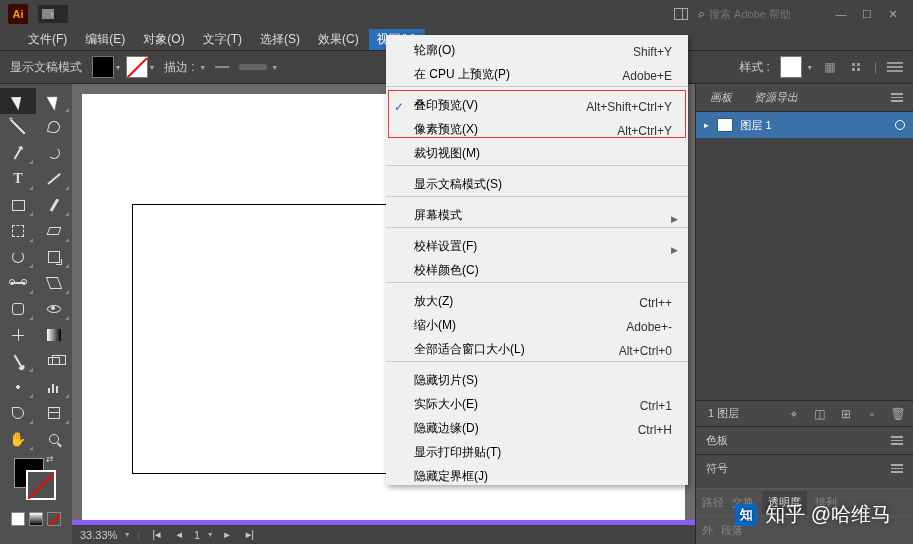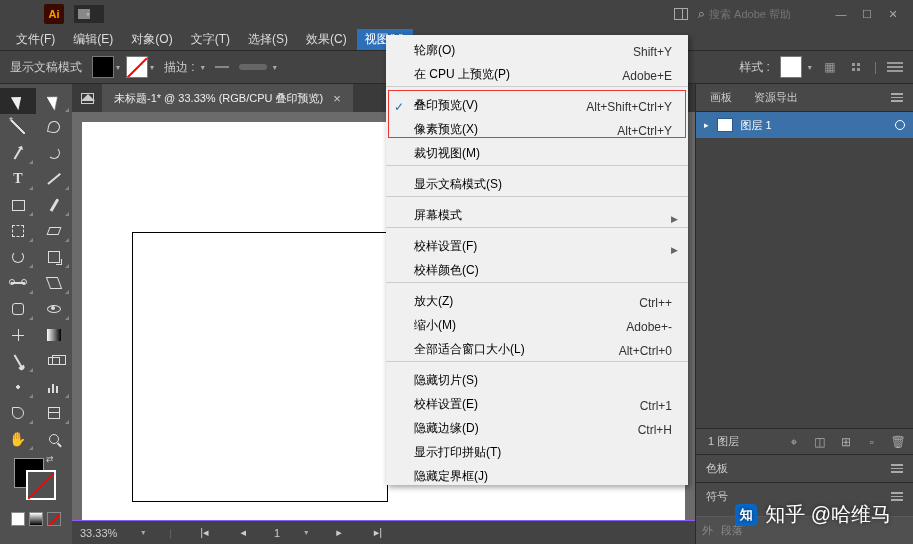--- a/index.html
+++ b/index.html
@@ -1,30 +1,30 @@
 <!DOCTYPE html>
 <html><head>
 <meta charset="utf-8">
 <style>
 * { margin:0; padding:0; box-sizing:border-box; font-family:"Microsoft YaHei",sans-serif; user-select:none; }
 body { width:913px; height:544px; background:#434343; color:#ccc; font-size:12px; overflow:hidden; position:relative; }
-.titlebar { height:28px; background:#434343; display:flex; align-items:center; padding:0 8px; gap:10px;margin-left:36px; }
+.titlebar { height:28px; background:#434343; display:flex; align-items:center; padding:0 8px; gap:10px; }
 .ai-badge { width:20px; height:20px; background:#3a0a00; color:#ff9a00; display:flex; align-items:center; justify-content:center; font-weight:bold; font-size:11px; border-radius:2px; }
 .win-switch { width:30px; height:18px; background:#2a2a2a; display:flex; align-items:center; padding:0 4px; }
 .win-switch-bar { width:12px; height:10px; background:#888; }
 .title-spacer { flex:1; }
 .search-box { display:flex; align-items:center; gap:4px; }
 .search-icon { color:#aaa; font-size:13px; }
 .search-input { background:transparent; border:none; color:#888; font-size:11px; width:100px; outline:none; }
 .win-btns { display:flex; gap:2px; margin-left:10px; }
 .win-btn { width:24px; height:18px; display:flex; align-items:center; justify-content:center; color:#aaa; font-size:11px; }
 .layout-ic { width:14px; height:12px; border:1px solid #aaa; position:relative; }
 .layout-ic::after { content:""; position:absolute; right:0; top:0; width:4px; height:100%; border-left:1px solid #aaa; }
 
-.menubar { height:22px; background:#434343; display:flex; align-items:center; padding:0 8px; gap:2px; }
+.menubar { height:22px; background:#434343; display:flex; align-items:center; padding:0 8px; gap:2px;margin-left:12px; }
 .menu-item { padding:2px 8px; color:#ddd; font-size:12px; }
 .menu-item.active { background:#2d6fb8; color:#fff; }
 
 .toolbar-row { height:34px; background:#434343; border-top:1px solid #2a2a2a; border-bottom:1px solid #2a2a2a; display:flex; align-items:center; padding:0 10px; gap:10px; color:#ccc; }
 .swatch-pair { display:flex; gap:6px; align-items:center; }
 .swatch-blk { width:22px; height:22px; background:#000; border:1px solid #777; }
 .swatch-none { width:22px; height:22px; background:#fff; border:1px solid #777; position:relative; overflow:hidden; }
 .swatch-none::after { content:""; position:absolute; width:140%; height:2px; background:red; transform:rotate(-45deg); top:50%; left:-20%; }
 .tiny-arrow { color:#aaa; font-size:8px; margin-left:-4px; }
 .tb-label { color:#ccc; }
@@ -99,36 +99,36 @@
 .doc-area { flex:1; background:#434343; display:flex; flex-direction:column; position:relative; }
 .tab-strip { height:28px; background:#3a3a3a; display:flex; align-items:center; }
 .home-tab { width:30px; height:100%; display:flex; align-items:center; justify-content:center; color:#ccc; }
 .home-ic{ width:13px; height:11px; border:1.5px solid #ccc; position:relative;}
 .home-ic::before{content:"";position:absolute;top:-7px;left:-1px;border:7px solid transparent;border-bottom-color:#ccc;width:0;height:0;}
 .doc-tab { height:100%; background:#505050; display:flex; align-items:center; padding:0 12px; gap:10px; color:#eee; font-size:11px; }
 .doc-close { color:#ccc; font-size:13px; }
 .canvas-wrap { flex:1; background:#6b6b6b; padding:10px 10px 0 10px; position:relative; overflow:hidden; }
 .canvas-white { background:#fff; width:100%; height:100%; position:relative; }
 .art-rect { position:absolute; border:1px solid #000; width:256px; height:270px; top:110px; left:50px; }
-.status { height:24px; background:#434343; border-top:1px solid #8b5cf6; display:flex; align-items:center; padding:0 8px; gap:24px; font-size:11px; color:#ccc; }
+.status { height:24px; background:#434343; border-top:5px solid #8b5cf6; display:flex; align-items:center; padding:0 8px; gap:8px; font-size:11px; color:#ccc; }
 .status-sep{ color:#666; }
 .status-drop{ font-size:8px; color:#aaa; }
 .nav-btn { padding:0 4px; color:#ccc; }
 
 .dropdown { position:absolute; top:35px; left:386px; width:302px; background:#f0f0f0; color:#000; box-shadow:2px 2px 6px rgba(0,0,0,0.4); font-size:12px; z-index:50; }
 .dd-item { height:24px; display:flex; align-items:flex-end; padding:0 16px 0 28px; position:relative; }
 .dd-short { margin-left:auto; color:#333; }
 .dd-check { position:absolute; left:8px; color:#2d6fb8; font-size:12px; }
 .dd-sep { height:1px; background:#ccc; margin:3px 0; }
 .dd-sub { position:absolute; right:10px; color:#666; font-size:9px; }
 .dd-highlight { position:absolute; border:1.5px solid #e33; pointer-events:none; }
 
 .right-panels { width:218px; background:#484848; display:flex; flex-direction:column; border-left:1px solid #2a2a2a; }
 .panel-bar { height:28px; display:flex; align-items:center; padding:0 10px; gap:14px; border-bottom:1px solid #2a2a2a; font-size:11px; color:#ccc; }
-.panel-bar .tab{ padding:2px 4px; }
+.panel-bar .tab{ padding:2px 4px;font-style:italic; }
 .panel-bar .spacer{flex:1;}
 .panel-menu{ width:20px; display:flex; flex-direction:column; gap:2px; align-items:flex-end;}
 .panel-menu span{width:12px;height:1.5px;background:#aaa;}
 .layer-row { height:26px; background:#3971a8; display:flex; align-items:center; padding:0 8px; gap:8px; color:#fff; font-size:11px; }
 .lr-arrow{font-size:9px;}
 .lr-thumb{width:16px;height:14px;background:#fff;border:1px solid #2a5a8a;}
 .lr-spacer{flex:1;}
 .lr-target{width:10px;height:10px;border:1.5px solid #fff;border-radius:50%;}
 .panel-body { flex:1; background:#434343; }
 .panel-footer { height:26px; display:flex; align-items:center; justify-content:flex-end; padding:0 8px; gap:12px; font-size:11px; color:#ccc; border-top:1px solid #2a2a2a;}
@@ -329,29 +329,20 @@
       <span class="mini-swap">⇄</span>
     </div>
     <div class="tool-bottom-row">
       <div class="tbr fill"></div>
       <div class="tbr grad"></div>
       <div class="tbr none"></div>
     </div>
   </div>
 
   <div class="doc-area">
-    <div class="tab-strip">
-      <div class="home-tab">
-          <div class="home-ic"></div>
-        </div>
-      <div class="doc-tab">
-        <span>未标题-1* @ 33.33% (RGB/CPU 叠印预览)</span>
-        <span class="doc-close">×</span>
-      </div>
-    </div>
     <div class="canvas-wrap">
       <div class="canvas-white">
         <div class="art-rect"></div>
       </div>
     </div>
     <div class="status">
       <span>33.33%</span>
       <span class="status-drop">▾</span>
       <span class="status-sep">|</span>
       <span class="nav-btn">|◂</span>
@@ -403,20 +394,26 @@
       <span>符号</span>
         <span class="spacer"></span>
       <div class="panel-menu">
           <span></span>
           <span></span>
           <span></span>
         </div>
     </div>
     <div style="flex:0 0 6px"></div>
     <div class="bottom-tabs">
+      <span>路径</span>
+      <span>交换</span>
+      <span class="bt-active">透明度</span>
+      <span>排列</span>
+    </div>
+    <div class="bottom-tabs">
       <span>外</span>
       <span>段落</span>
     </div>
   </div>
 </div>
 
 <div class="dropdown" id="dropdown">
     <div class="dd-item">
       <span>轮廓(O)</span>
       <span class="dd-short">Shift+Y</span>
@@ -466,21 +463,21 @@
     </div>
     <div class="dd-item">
       <span>全部适合窗口大小(L)</span>
       <span class="dd-short">Alt+Ctrl+0</span>
     </div>
     <div class="dd-sep"></div>
     <div class="dd-item">
       <span>隐藏切片(S)</span>
     </div>
     <div class="dd-item">
-      <span>校样设置(E)</span>
+      <span>实际大小(E)</span>
       <span class="dd-short">Ctrl+1</span>
     </div>
     <div class="dd-item">
       <span>隐藏边缘(D)</span>
       <span class="dd-short">Ctrl+H</span>
     </div>
     <div class="dd-item">
       <span>显示打印拼贴(T)</span>
     </div>
     <div class="dd-item">

